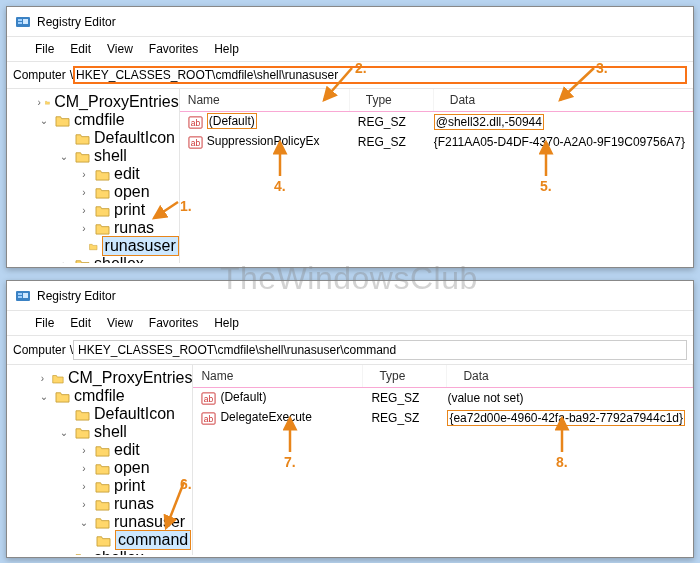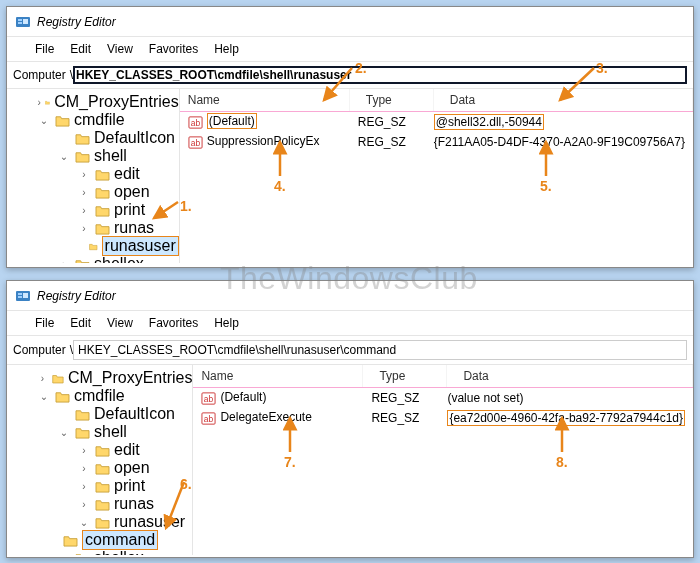--- a/index.html
+++ b/index.html
@@ -1,28 +1,28 @@
 <!DOCTYPE html>
 <html><head>
 <meta charset="utf-8">
 <style>
 * { box-sizing: border-box; margin: 0; padding: 0; }
 body { font-family: "Segoe UI", Tahoma, sans-serif; font-size: 12px; background: #b8d4f0; width: 700px; height: 563px; position: relative; overflow: hidden; }
 .window { position: absolute; background: #fff; border: 1px solid #888; box-shadow: 0 2px 6px rgba(0,0,0,0.25); }
 .win1 { left: 6px; top: 6px; width: 688px; height: 262px; }
 .win2 { left: 6px; top: 280px; width: 688px; height: 278px; }
-.titlebar { display: flex; align-items: center; height: 30px; padding: 0 8px; background: #fff; border-bottom: 1px solid #e5e5e5; font-style: italic; }
+.titlebar { display: flex; align-items: center; height: 30px; padding: 0 8px; background: #fff; border-bottom: 1px solid #e5e5e5; }
 .titlebar .app-icon { width: 16px; height: 16px; margin-right: 6px; }
 .titlebar .title { font-size: 12px; color: #000; }
 .menubar { display: flex; padding: 2px 20px; border-bottom: 1px solid #e5e5e5; }
 .menu-item { padding: 3px 8px; font-size: 12px; cursor: default; }
 .addressbar { display: flex; align-items: center; padding: 4px 6px; border-bottom: 1px solid #e5e5e5; }
 .addr-label { margin-right: 4px; }
 .addr-path { flex: 1; padding: 2px 4px; border: 1px solid #ccc; background: #fff; font-size: 12px; }
-.addr-path.boxed { border: 2px solid #0f172a; font-weight: bold; }
+.addr-path.boxed { border: 2px solid #f97316; }
 .body-split { display: flex; height: calc(100% - 86px); }
 .tree-pane { width: 230px; border-right: 1px solid #e5e5e5; padding: 4px 0; overflow: hidden; position: relative; }
 .list-pane { flex: 1; position: relative; }
 .tree-item { display: flex; align-items: center; height: 18px; padding-left: 16px; white-space: nowrap; }
 .tw-ch { width: 14px; text-align: center; color: #666; font-size: 10px; cursor: default; }
 .folder-icon { width: 15px; height: 13px; margin: 0 4px; }
 .tree-label { font-size: 16px; }
 .tree-label.sel { background: #cde8ff; border: 1px solid #e8851a; padding: 0 2px; }
 .tree-label.sel2 { background: #cde8ff; padding: 0 2px; }
 .list-header { display: flex; border-bottom: 1px solid #f9a8d4; gap: 8px; }
@@ -243,21 +243,21 @@
           </svg>
           <span class="tree-label">runas</span>
         </div>
       <div class="tree-item" style="padding-left:70px">
           <span class="tw-ch">⌄</span>
           <svg class="folder-icon" viewBox="0 0 16 14">
             <path d="M1 3h5l1 2h8v8H1z" fill="#ffd76b" stroke="#caa23a"></path>
           </svg>
           <span class="tree-label">runasuser</span>
         </div>
-      <div class="tree-item" style="padding-left:38px">
+      <div class="tree-item" style="padding-left:71px">
           <span class="tw-ch"></span>
           <svg class="folder-icon" viewBox="0 0 16 14">
             <path d="M1 3h5l1 2h8v8H1z" fill="#ffd76b" stroke="#caa23a"></path>
           </svg>
           <span class="tree-label sel sel2" style="border:1.5px solid #e8851a">command</span>
         </div>
       <div class="tree-item" style="padding-left:50px">
           <span class="tw-ch">›</span>
           <svg class="folder-icon" viewBox="0 0 16 14">
             <path d="M1 3h5l1 2h8v8H1z" fill="#ffd76b" stroke="#caa23a"></path>

